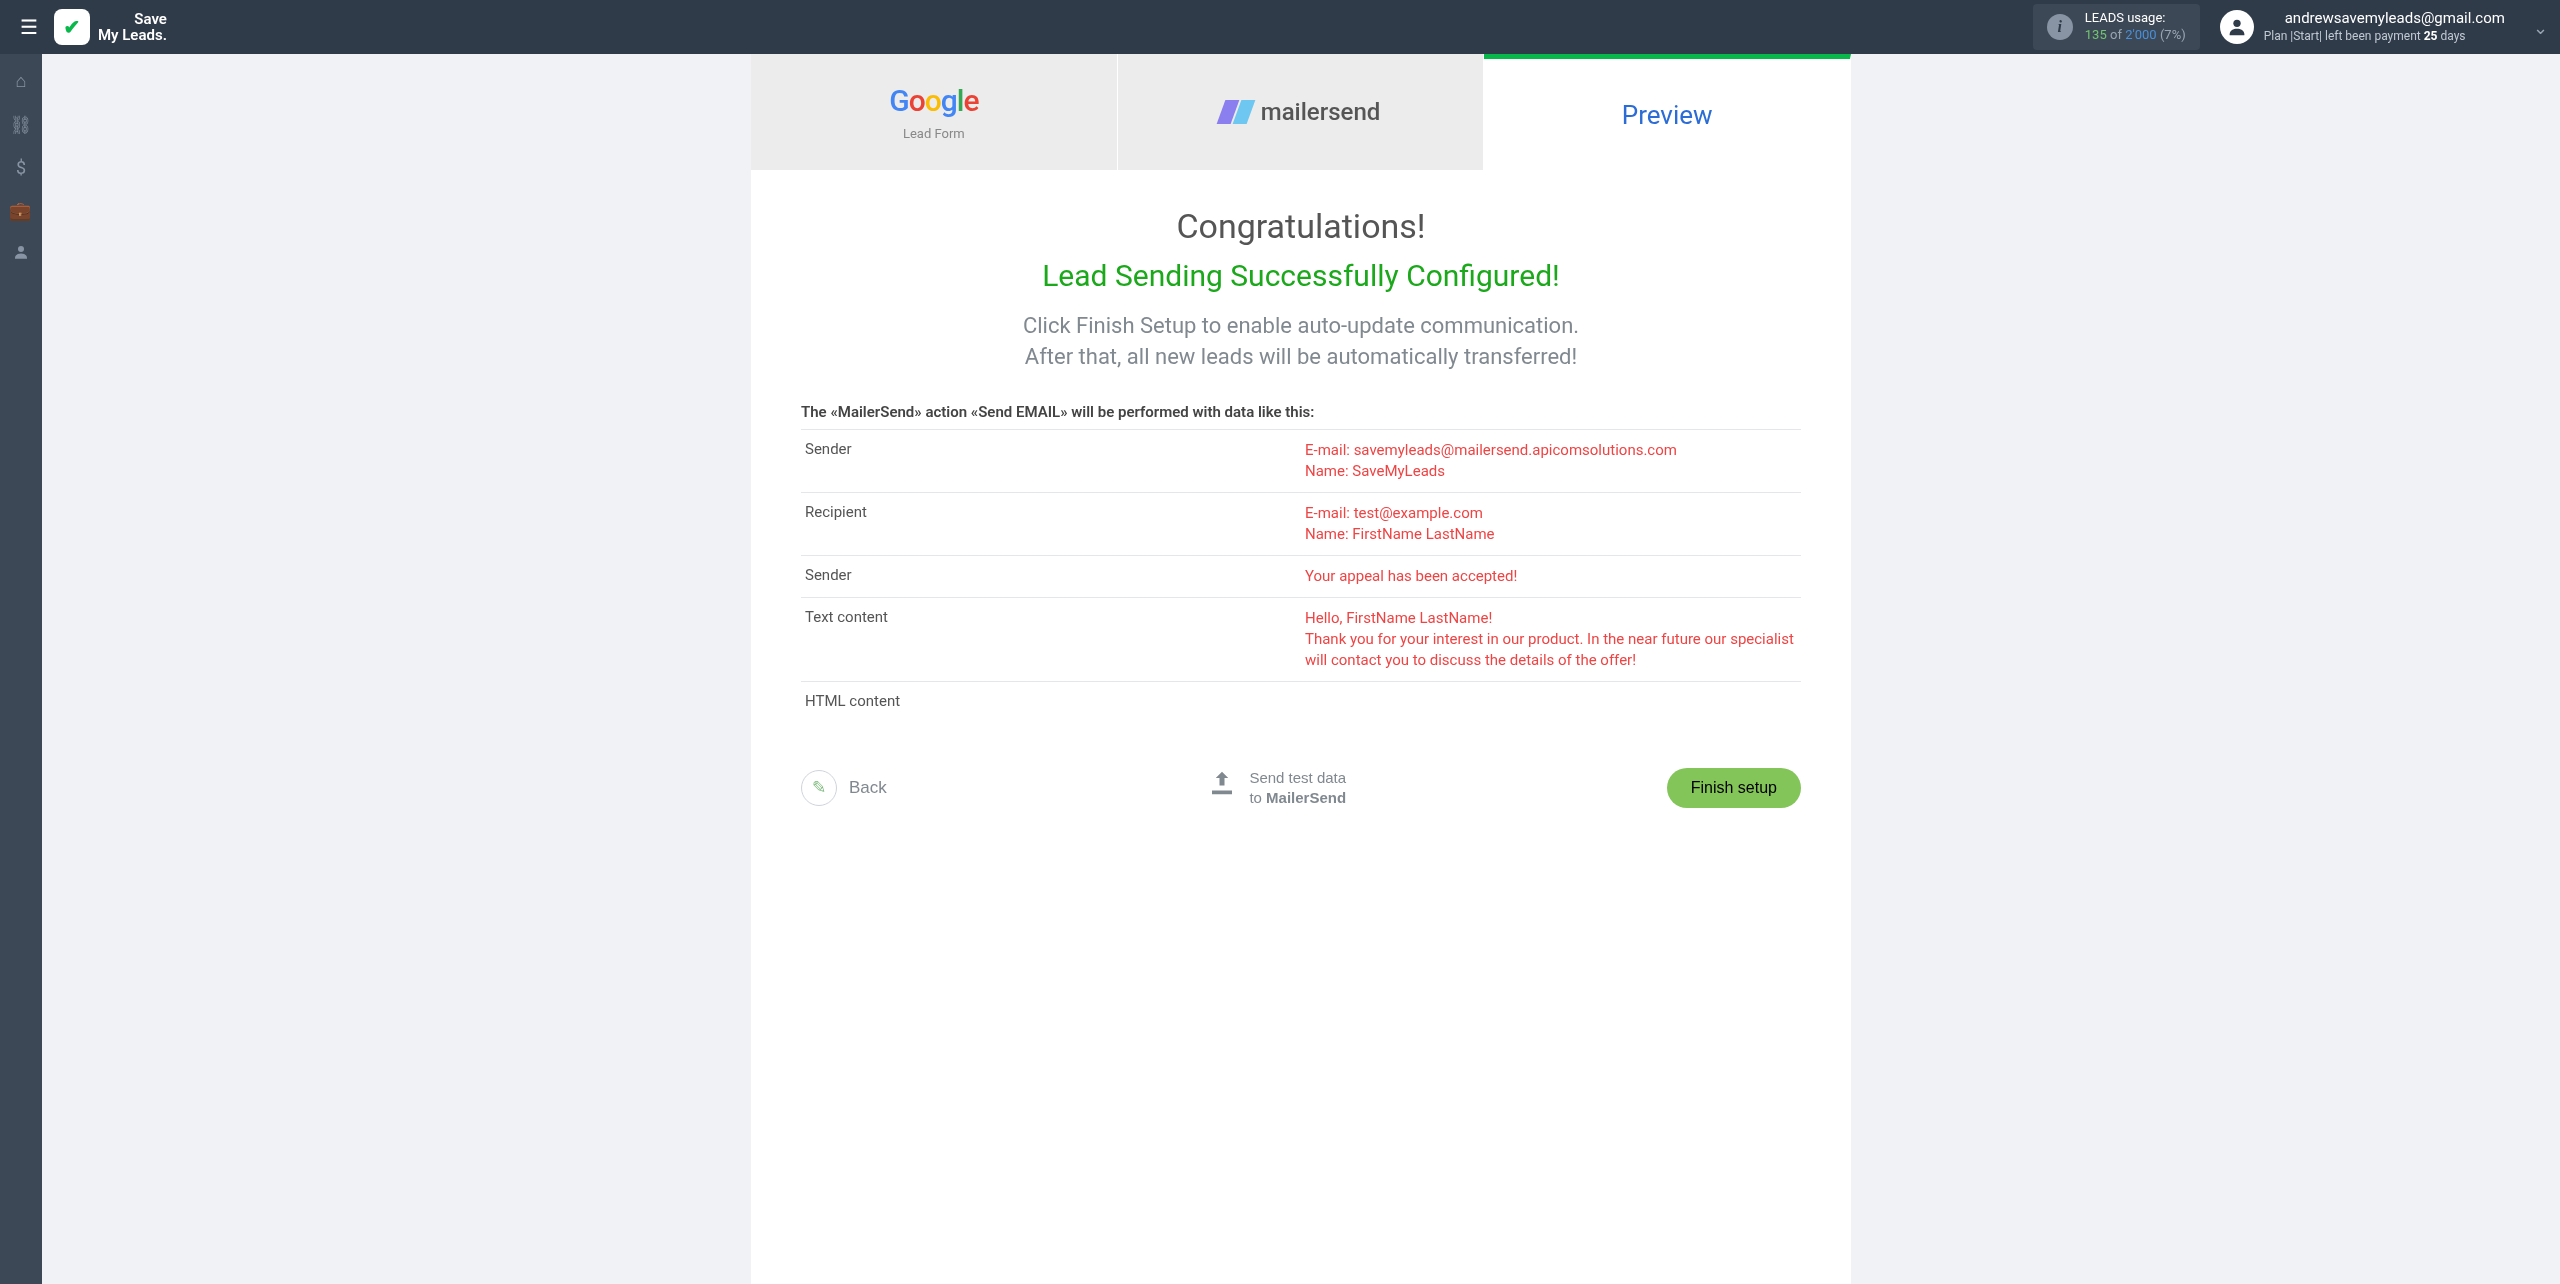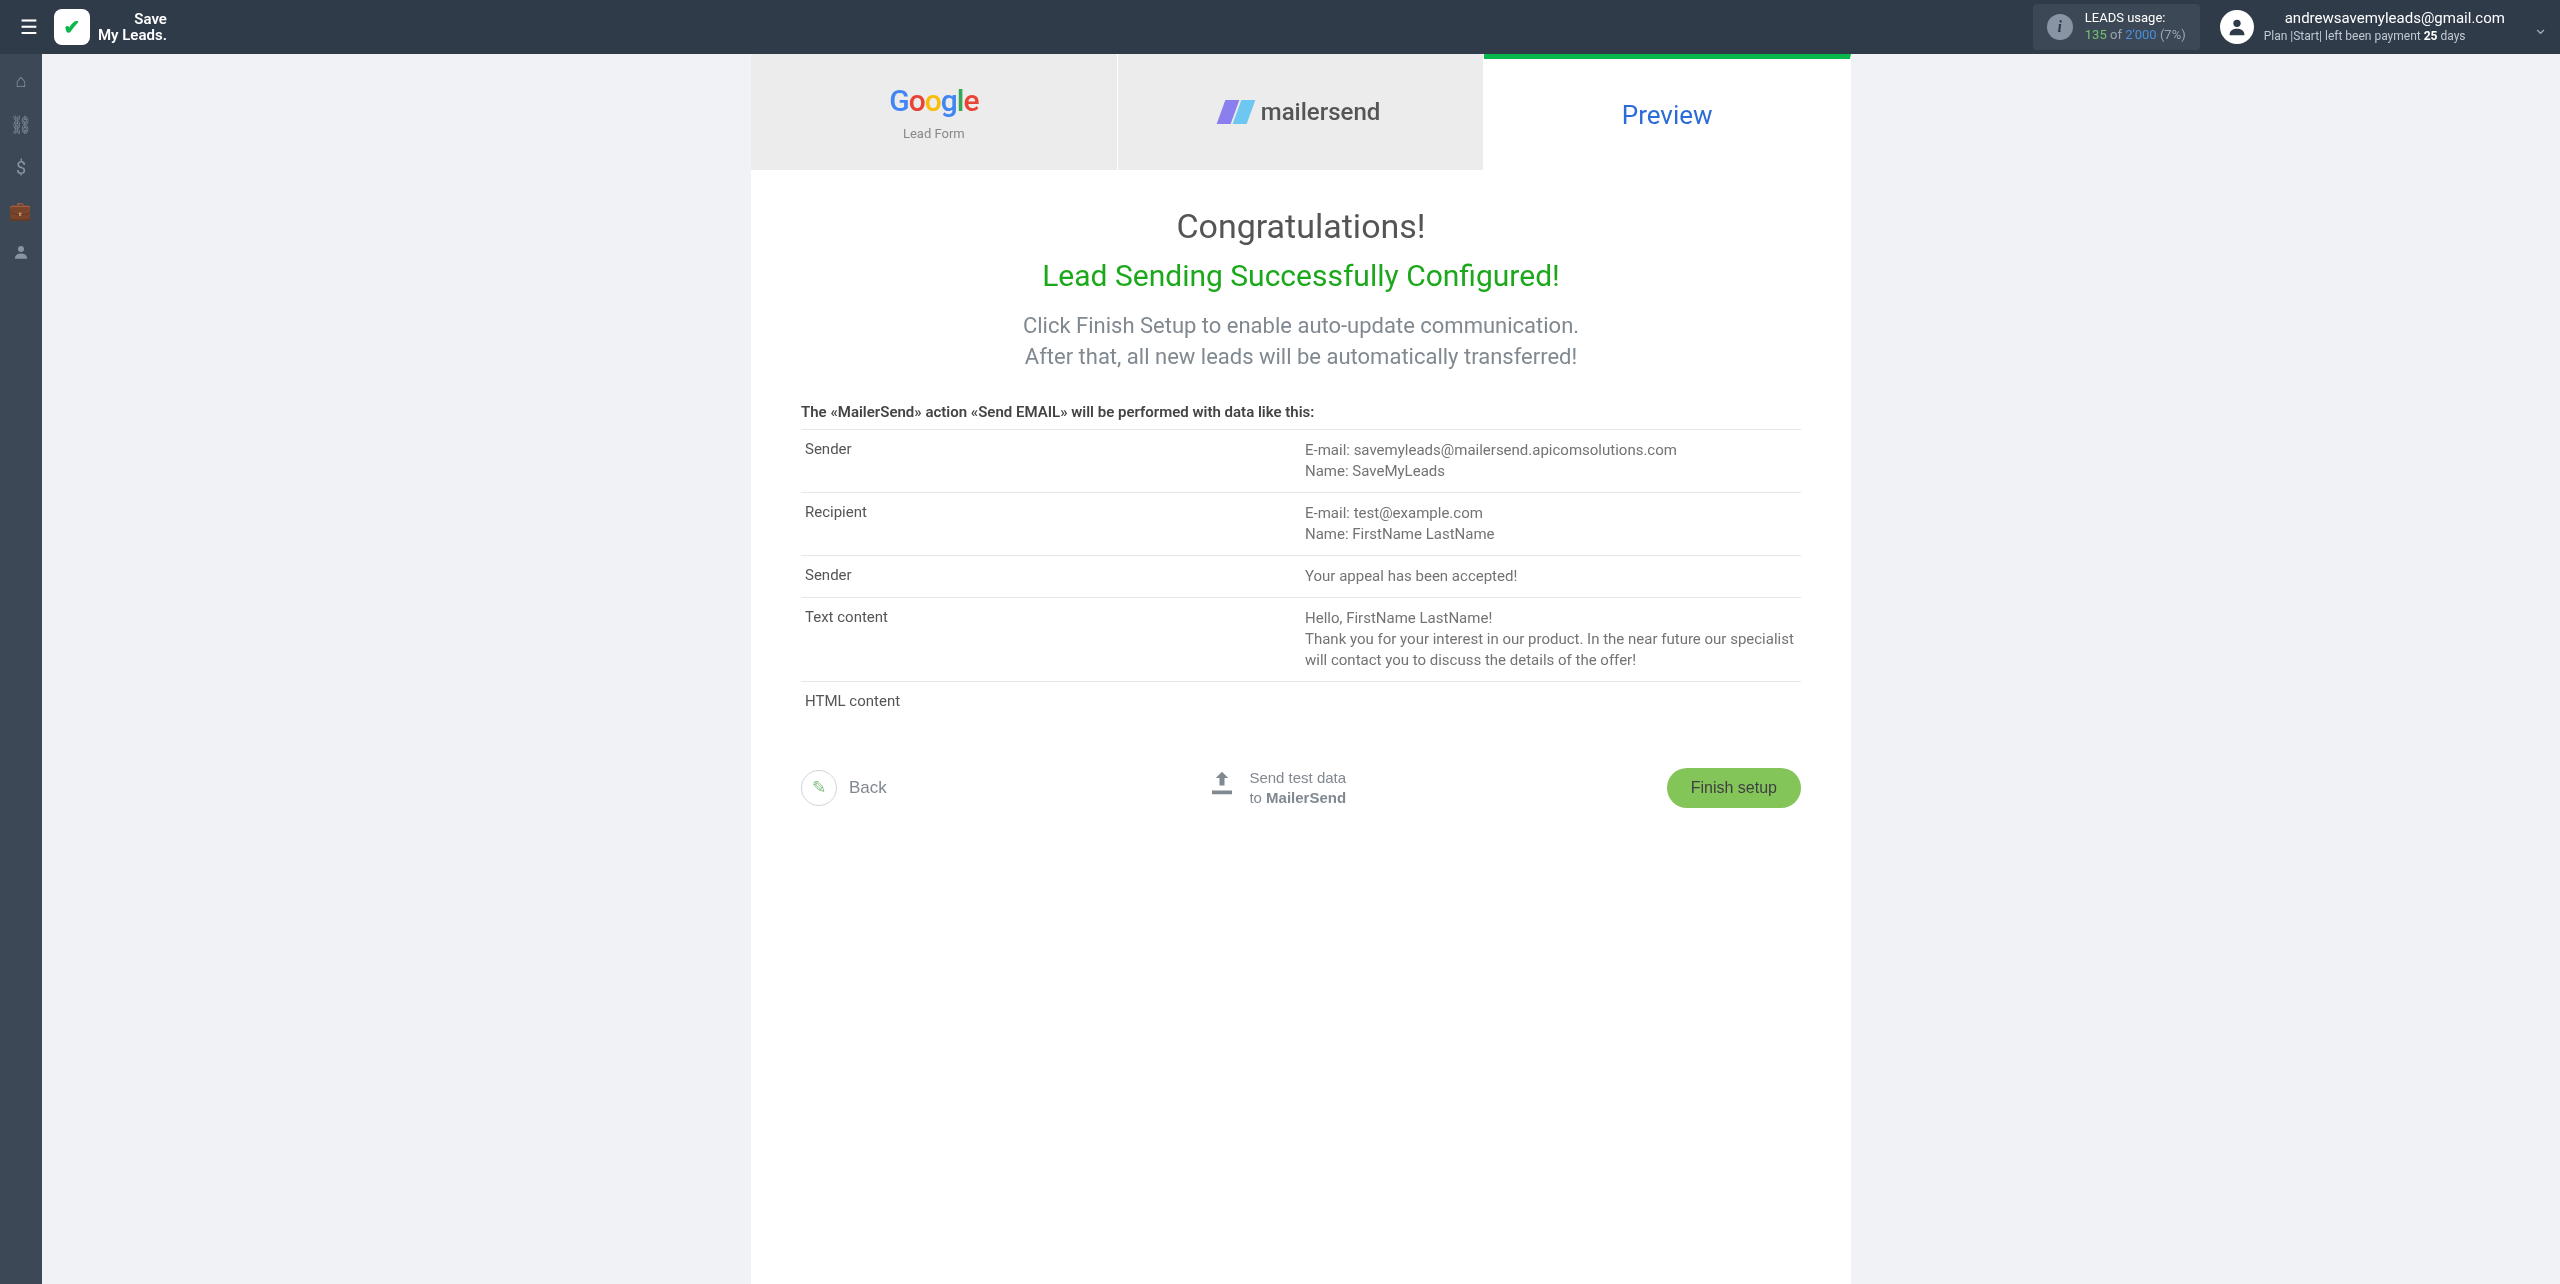--- a/index.html
+++ b/index.html
@@ -91,41 +91,41 @@
     .congrats { font-size: 34px; color: #555; margin-bottom: 12px; }
     .success-msg { font-size: 30px; color: #1ba81b; margin-bottom: 18px; }
     .instruction { font-size: 22px; color: #808890; line-height: 1.4; }
     
     .data-section { padding: 0 50px 20px; }
     .data-intro { font-size: 15px; color: #444; font-weight: 600; margin-bottom: 8px; }
     .data-table { width: 100%; border-collapse: collapse; }
     .data-table tr { border-top: 1px solid #e4e6ea; }
     .data-table td { padding: 10px 4px; vertical-align: top; font-size: 15px; }
     .data-table td:first-child { width: 50%; color: #555; }
-    .data-table td:last-child { color: #737373; line-height: 1.4; }
+    .data-table td:last-child { color: #ef4444; line-height: 1.4; }
     
     .footer-actions {
       display: flex; align-items: center; justify-content: space-between;
       padding: 28px 50px 36px;
     }
     .back-btn {
       display: flex; align-items: center; gap: 12px; background: none; border: none;
       cursor: pointer; font-size: 17px; color: #808890;
     }
     .back-circle {
       width: 36px; height: 36px; border: 1px solid #d0d4da; border-radius: 50%;
       display: flex; align-items: center; justify-content: center; color: #7fb97f;
     }
     .send-test {
       display: flex; align-items: center; gap: 12px; background: none; border: none;
       cursor: pointer; font-size: 15px; color: #808890; text-align: left; line-height: 1.3;
     }
     .upload-icon { color: #808890; font-size: 28px; }
     .finish-btn {
-      background: #84c55a; color: #404040; border: none; border-radius: 22px;
+      background: #84c55a; color: #000000; border: none; border-radius: 22px;
       padding: 11px 24px; font-size: 16px; cursor: pointer;
     }
   </style>
 </head>
 <body>
 
 <div class="header">
   <button class="menu-btn">
     <span>☰</span>
   </button>

